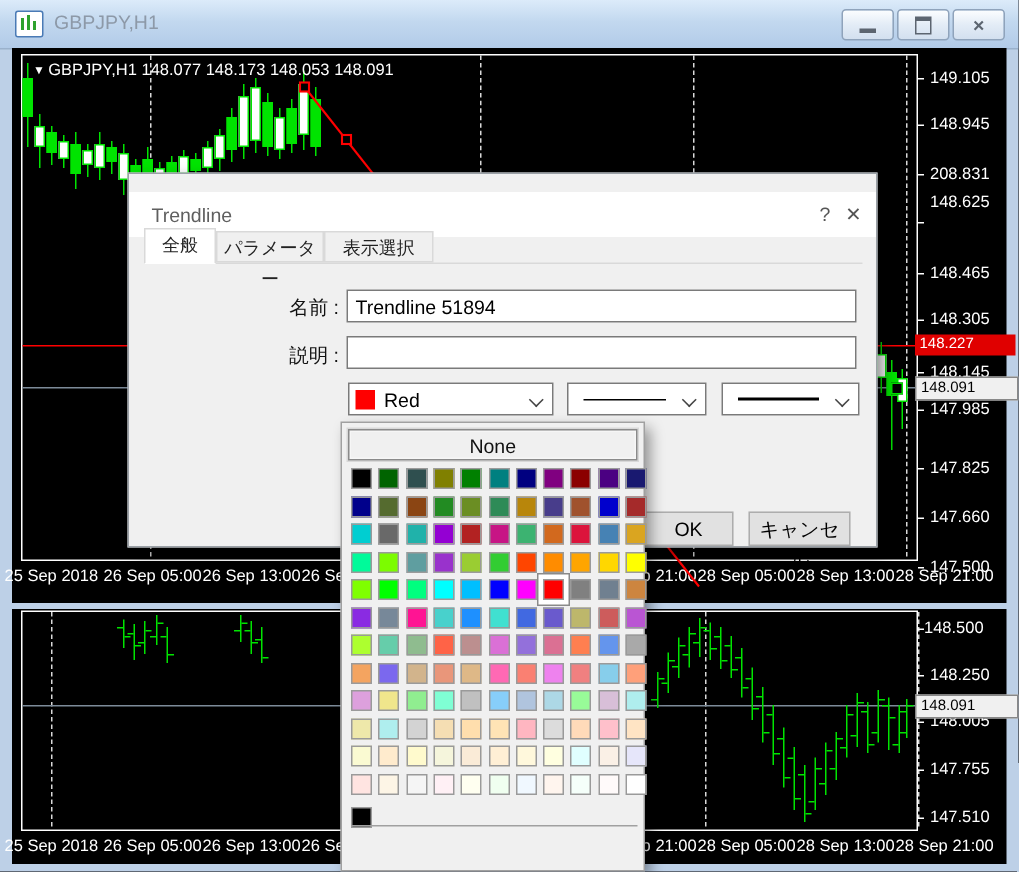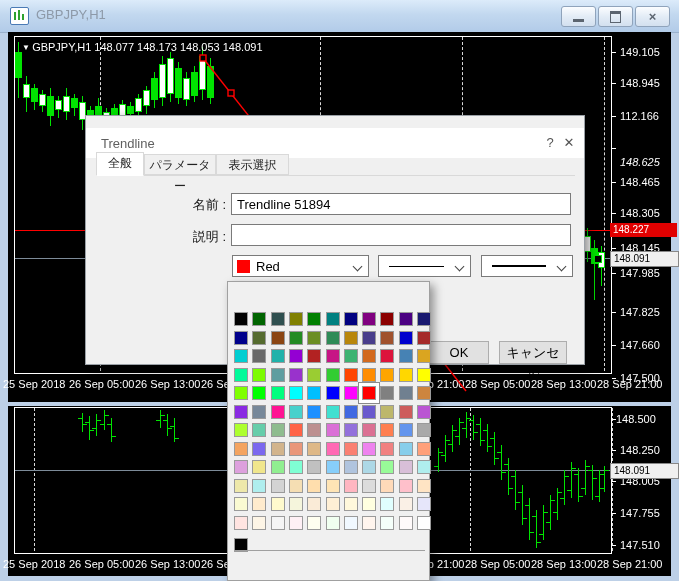--- a/index.html
+++ b/index.html
@@ -160,23 +160,23 @@
     <div class="body" style="left: 591px; top: 248px; height: 16px; background: rgb(0, 228, 0);"></div>
     <div class="wick" style="left: 601px; top: 246px; height: 40px;"></div>
     <div class="body" style="left: 598px; top: 252px; height: 16px; background: rgb(255, 255, 255);"></div>
     <div class="anchor" style="left: 576px; top: 255px;"></div>
     <div class="anchor" style="left: 594px; top: 255px;"></div>
     <div class="tickdash" style="left: 612px; top: 52px;"></div>
     <div class="axis-label" style="left: 620px; top: 46px;">149.105</div>
     <div class="tickdash" style="left: 612px; top: 83px;"></div>
     <div class="axis-label" style="left: 620px; top: 77px;">148.945</div>
     <div class="tickdash" style="left: 612px; top: 116px;"></div>
-    <div class="axis-label" style="left: 620px; top: 110px;">112.166</div>
+    <div class="axis-label" style="left: 620px; top: 110px;">208.831</div>
     <div class="tickdash" style="left: 612px; top: 148px;"></div>
-    <div class="axis-label" style="left: 620px; top: 156px; font-style: italic;">148.625</div>
+    <div class="axis-label" style="left: 620px; top: 129px;">148.625</div>
     <div class="tickdash" style="left: 612px; top: 182px;"></div>
     <div class="axis-label" style="left: 620px; top: 176px;">148.465</div>
     <div class="tickdash" style="left: 612px; top: 213px;"></div>
     <div class="axis-label" style="left: 620px; top: 207px;">148.305</div>
     <div class="tickdash" style="left: 612px; top: 248px;"></div>
     <div class="axis-label" style="left: 620px; top: 242px;">148.145</div>
     <div class="tickdash" style="left: 612px; top: 273px;"></div>
     <div class="axis-label" style="left: 620px; top: 267px;">147.985</div>
     <div class="tickdash" style="left: 612px; top: 312px;"></div>
     <div class="axis-label" style="left: 620px; top: 306px;">147.825</div>
@@ -365,20 +365,21 @@
   <div class="combo" style="left:395px;top:139px;width:92px;height:22px">
     <span class="lineprev" style="height:2px"></span>
     <span class="chev"></span>
   </div>
 
   <div class="btn" style="left:343px;top:225px;width:60px;height:23px">OK</div>
   <div class="btn" style="left:413px;top:225px;width:68px;height:23px">キャンセル</div>
 </div>
 
 <div id="color-panel" class="abs">
+  <div id="none-btn" class="abs">None</div>
   <div id="swatch-grid">
       <div class="swatch" title="#000000" style="left: 6px; top: 30px; background: rgb(0, 0, 0);"></div>
       <div class="swatch" title="#006400" style="left: 24.3px; top: 30px; background: rgb(0, 100, 0);"></div>
       <div class="swatch" title="#2F4F4F" style="left: 42.6px; top: 30px; background: rgb(47, 79, 79);"></div>
       <div class="swatch" title="#808000" style="left: 60.9px; top: 30px; background: rgb(128, 128, 0);"></div>
       <div class="swatch" title="#008000" style="left: 79.2px; top: 30px; background: rgb(0, 128, 0);"></div>
       <div class="swatch" title="#008080" style="left: 97.5px; top: 30px; background: rgb(0, 128, 128);"></div>
       <div class="swatch" title="#000080" style="left: 115.8px; top: 30px; background: rgb(0, 0, 128);"></div>
       <div class="swatch" title="#800080" style="left: 134.1px; top: 30px; background: rgb(128, 0, 128);"></div>
       <div class="swatch" title="#8B0000" style="left: 152.4px; top: 30px; background: rgb(139, 0, 0);"></div>

